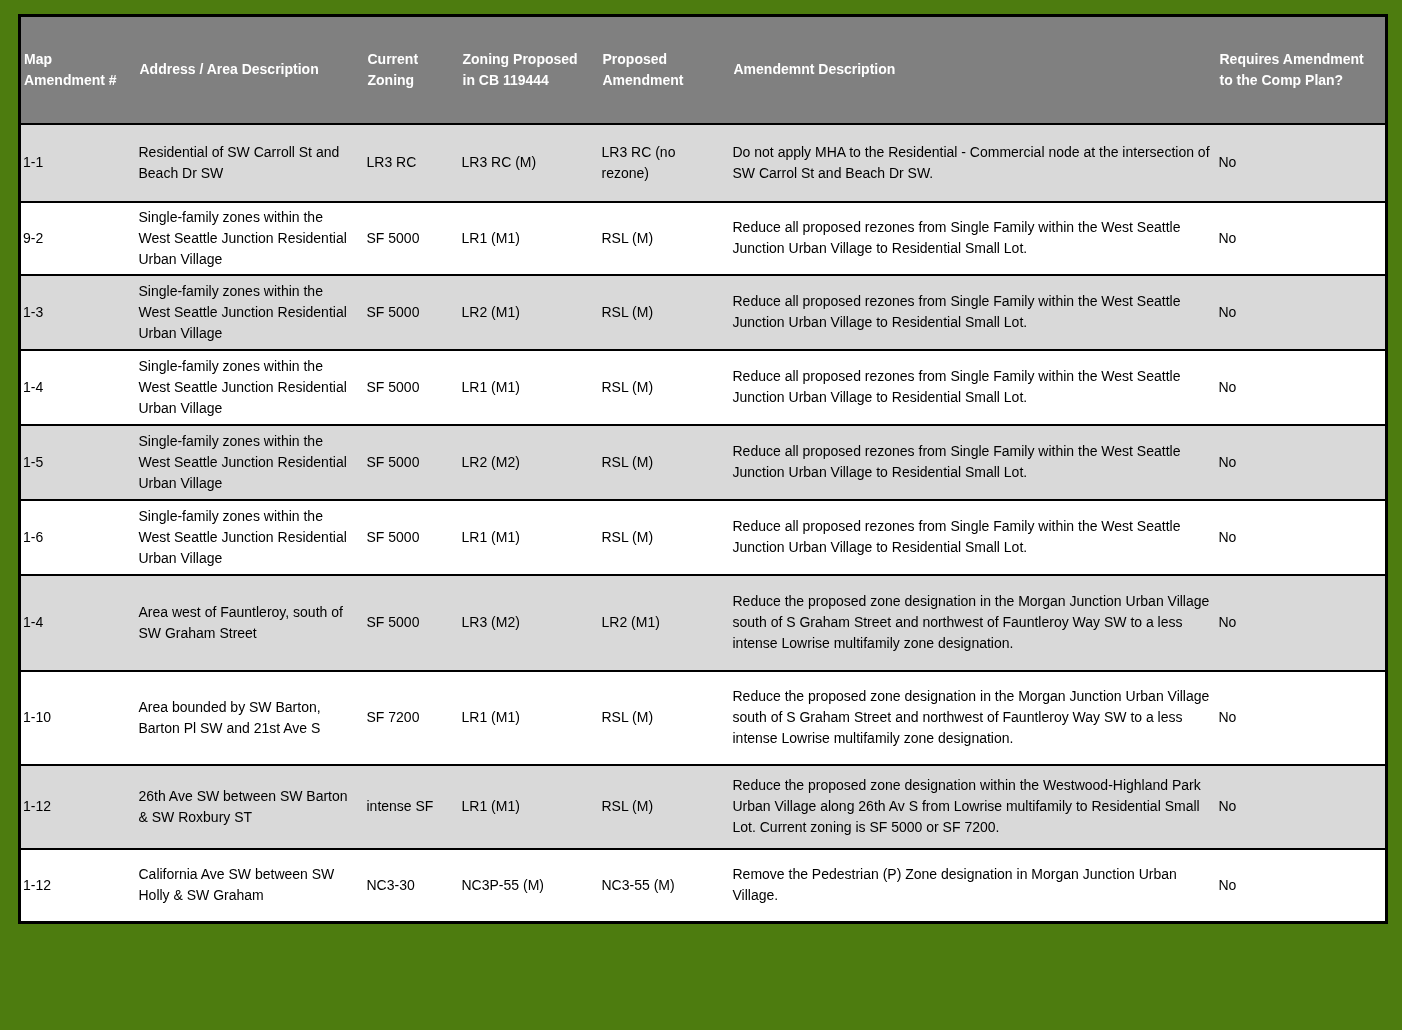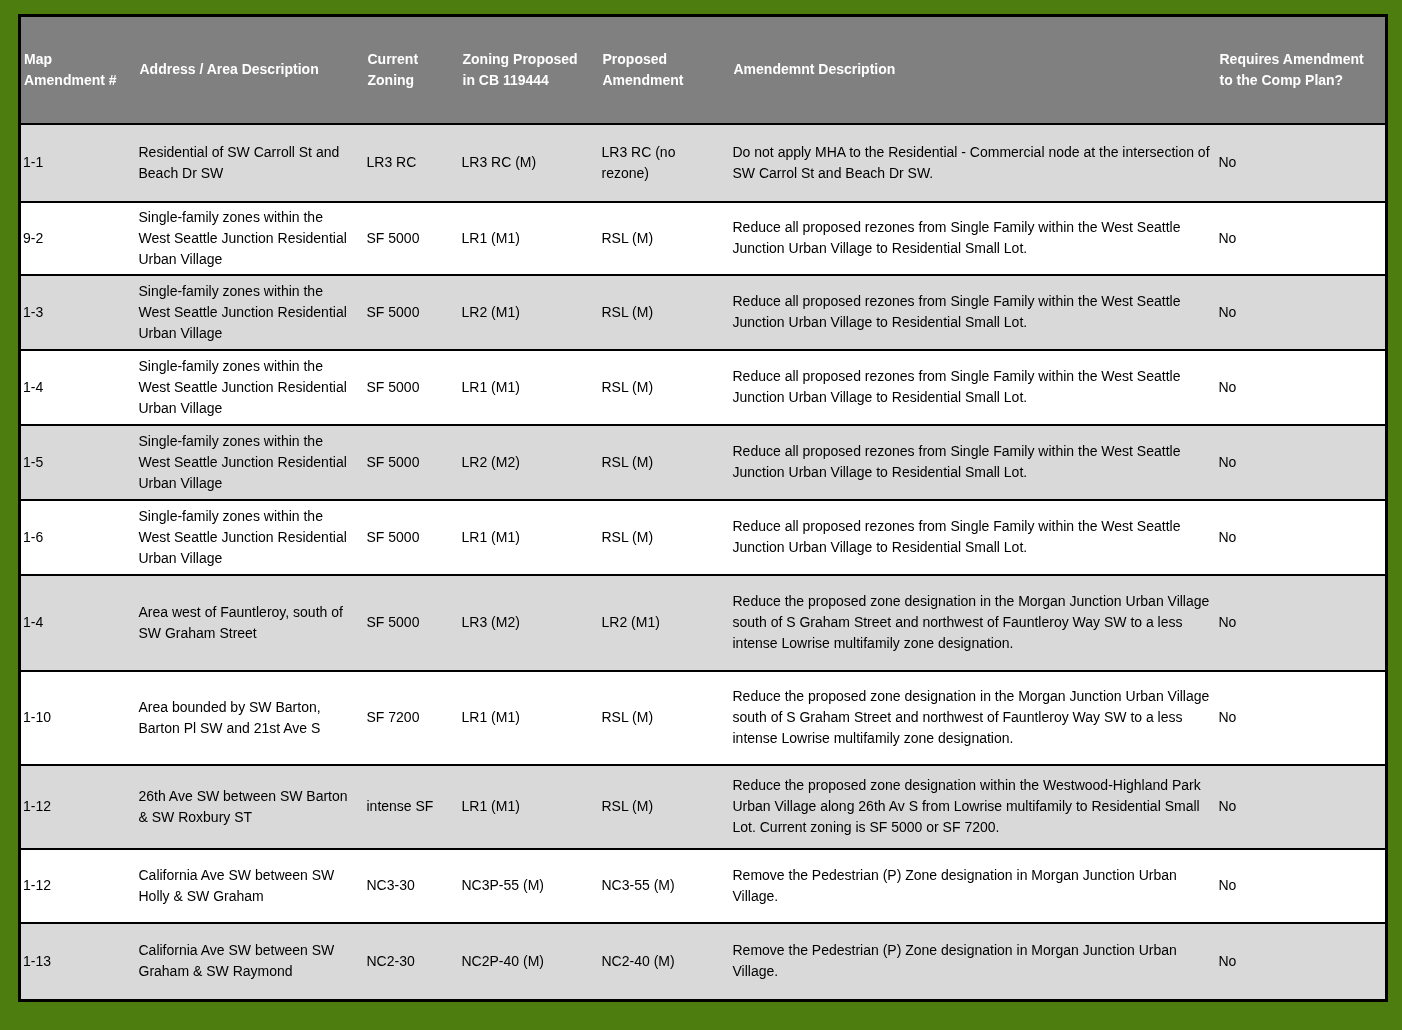--- a/index.html
+++ b/index.html
@@ -199,25 +199,15 @@
         <tr>
           <td class="col-map">1-12</td>
           <td class="col-address">California Ave SW between SW
 Holly &amp; SW Graham</td>
           <td class="col-current">NC3-30</td>
           <td class="col-proposed_cb">NC3P-55 (M)</td>
           <td class="col-proposed_amendment">NC3-55 (M)</td>
           <td class="col-description">Remove the Pedestrian (P) Zone designation in Morgan Junction Urban Village.</td>
           <td class="col-requires">No</td>
         </tr>
-        <tr>
-          <td class="col-map">1-13</td>
-          <td class="col-address">California Ave SW between SW
-Graham &amp; SW Raymond</td>
-          <td class="col-current">NC2-30</td>
-          <td class="col-proposed_cb">NC2P-40 (M)</td>
-          <td class="col-proposed_amendment">NC2-40 (M)</td>
-          <td class="col-description">Remove the Pedestrian (P) Zone designation in Morgan Junction Urban Village.</td>
-          <td class="col-requires">No</td>
-        </tr>
       </tbody>
   </table>
 </div>
 
 </body></html>

